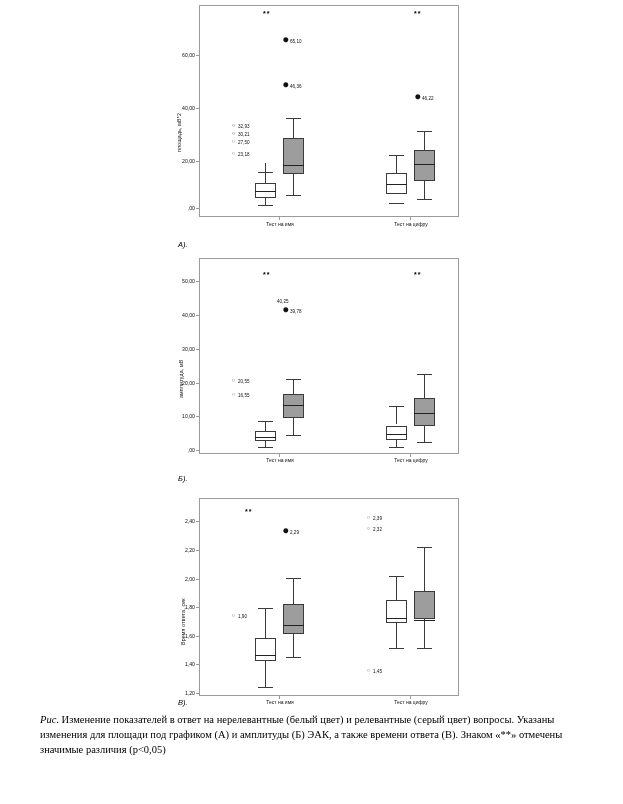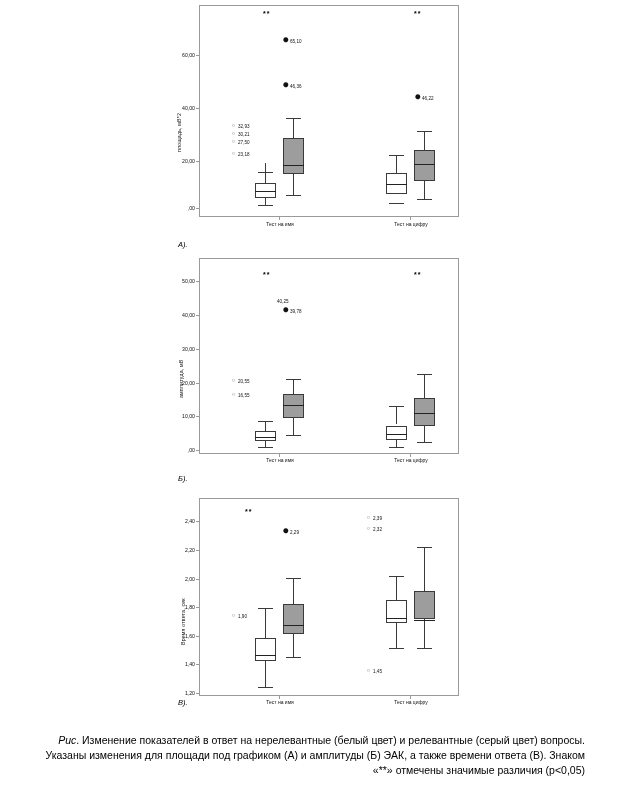--- a/index.html
+++ b/index.html
@@ -13,21 +13,21 @@
   .xtickline{position:absolute;background:#9a9a9a;width:1px;height:3px;}
   .star{position:absolute;font-size:7px;font-weight:bold;letter-spacing:1px;color:#000;}
   .outlier{position:absolute;font-size:4.6px;color:#111;white-space:nowrap;}
   .omark{position:absolute;font-size:5px;line-height:5px;color:#111;}
   .boxw{position:absolute;border:1px solid #3a3a3a;background:#fff;box-sizing:border-box;}
   .boxg{position:absolute;border:1px solid #3a3a3a;background:#9d9d9d;box-sizing:border-box;}
   .median{position:absolute;background:#222;height:1.4px;}
   .whisk{position:absolute;background:#3a3a3a;width:1px;}
   .cap{position:absolute;background:#3a3a3a;height:1px;}
   .plabel{position:absolute;font-size:7.5px;font-style:italic;color:#000;}
-  .caption{position:absolute;left:40px;top:712px;width:545px;text-align:right;font-family:Liberation Sans, sans-serif;font-size:10.5px;line-height:15px;color:#000;margin-top:21px;}
+  .caption{position:absolute;left:40px;top:712px;width:545px;text-align:left;font-family:Liberation Serif, serif;font-size:10.5px;line-height:15px;color:#000;}
   .caption i{font-style:italic;}
 </style>
 </head>
 <body>
 
 <div class="panel">
   <div class="plotbox" style="left:199px;top:5px;width:260px;height:212px;"></div>
 
   <div class="ylab" style="left:176px;top:152px;font-size:5.2px;">площадь, мВ*2</div>
 

